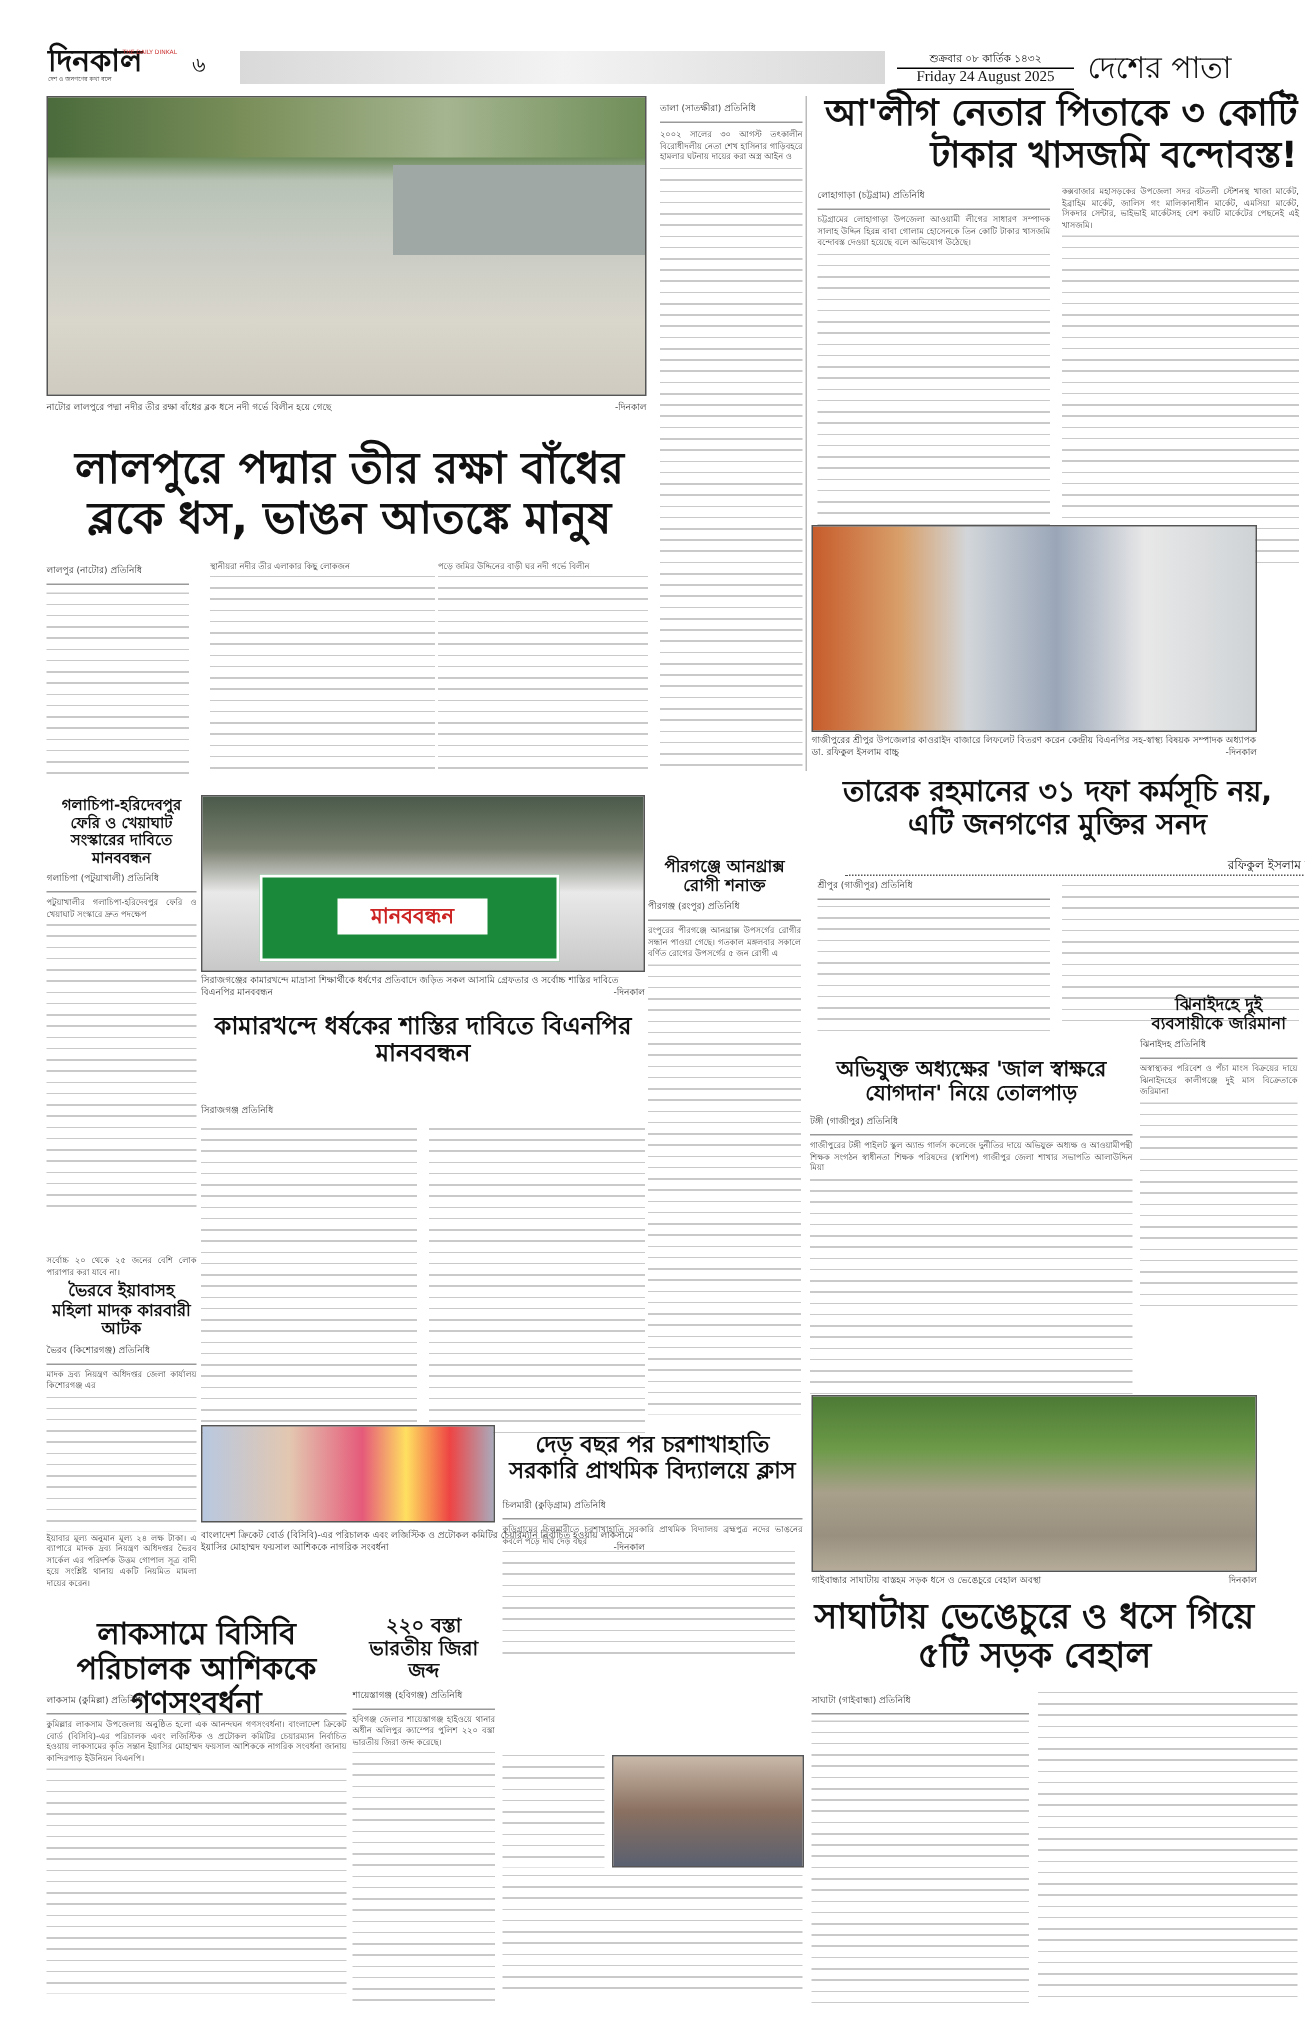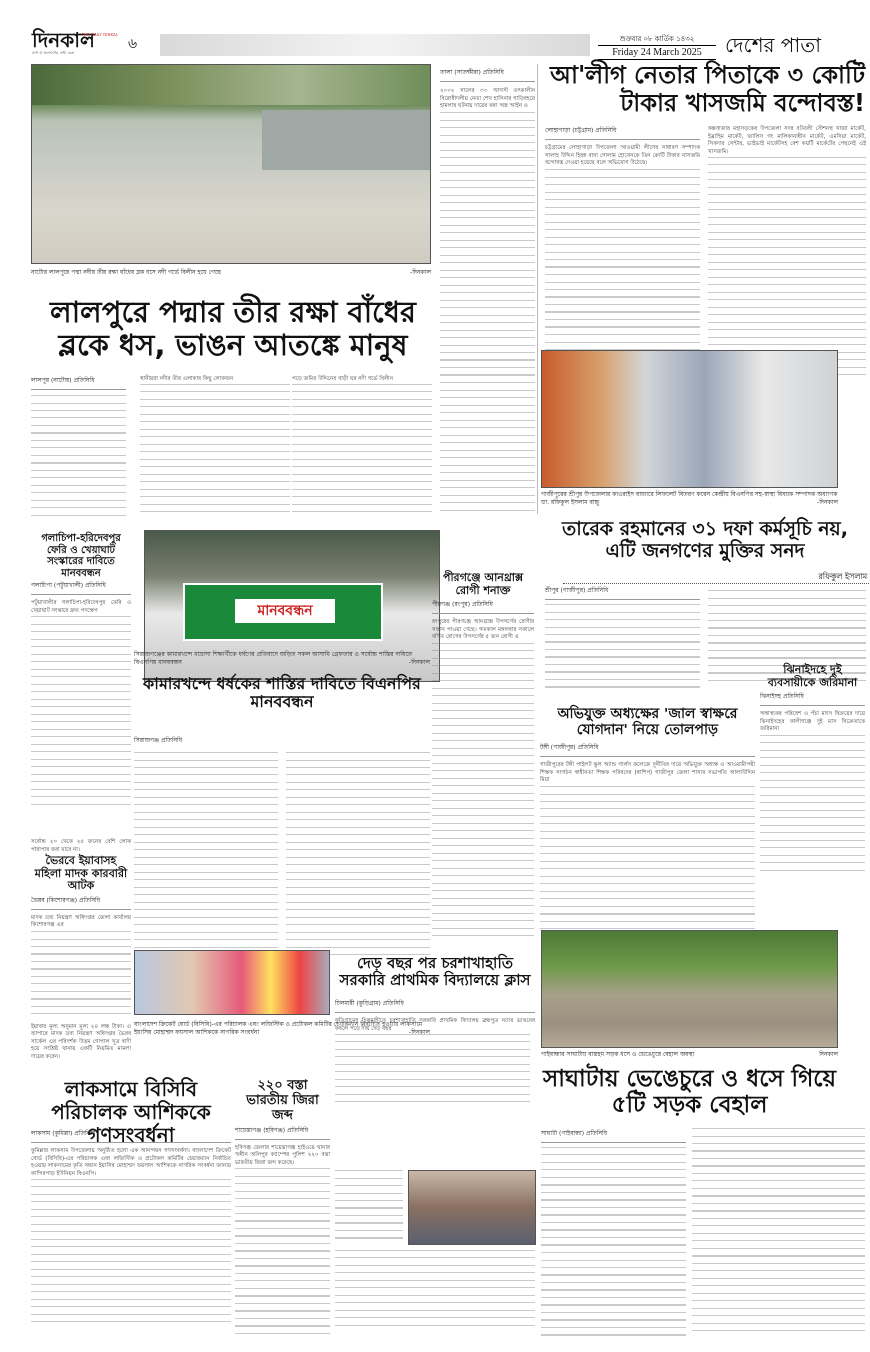--- a/index.html
+++ b/index.html
@@ -30,21 +30,21 @@
 
 <div class="abs masthead-logo">
   <div class="logo-tag">THE DAILY DINKAL</div>
   <div class="logo-main">দিনকাল</div>
   <div class="logo-sub">দেশ ও জনগণের কথা বলে</div>
 </div>
 <div class="abs page-num">৬</div>
 <div class="abs grad-bar"></div>
 <div class="abs date-block">
   <div class="date-bn">শুক্রবার ০৮ কার্তিক ১৪৩২</div>
-  <div class="date-en">Friday 24 March 2025</div>
+  <div class="date-en">Friday 24 August 2025</div>
 </div>
 <div class="abs section-name">দেশের পাতা</div>
 
 <div class="abs photo" style="left:31px;top:64px;width:400px;height:200px;background:linear-gradient(180deg,#8a9a6a 0%,#6d8a5a 20%,#b7c2b5 28%,#c9ccc4 50%,#d9d6cc 75%,#cfcbc0 100%);">
   <div style="position:absolute;left:0;top:0;width:100%;height:40px;background:linear-gradient(90deg,#4b6b3c,#7a8f5a,#a5b590,#6f8e58);"></div>
   <div style="position:absolute;left:230px;top:45px;width:170px;height:60px;background:#9fa8a5;"></div>
 </div>
 <div class="abs caption" style="left:31px;top:268px;width:400px;">
   <span>নাটোর লালপুরে পদ্মা নদীর তীর রক্ষা বাঁধের ব্লক ধসে নদী গর্ভে বিলীন হয়ে গেছে</span>
   <span class="credit">-দিনকাল</span>
@@ -88,21 +88,21 @@
   <div class="fill-lines" style="height:130px;margin-top:1px;"></div>
 </div>
 
 <div class="abs" style="left:31px;top:532px;width:100px;">
   <div class="h-big" style="font-size:10px;">গলাচিপা-হরিদেবপুর ফেরি ও খেয়াঘাট সংস্কারের দাবিতে মানববন্ধন</div>
   <div class="byline" style="margin-top:2px;">গলাচিপা (পটুয়াখালী) প্রতিনিধি</div>
   <div class="body-text" style="margin-top:4px;">পটুয়াখালীর গলাচিপা-হরিদেবপুর ফেরি ও খেয়াঘাট সংস্কারে দ্রুত পদক্ষেপ</div>
   <div class="fill-lines" style="height:195px;margin-top:2px;"></div>
 </div>
 
-<div class="abs photo" style="left:144px;top:530px;width:296px;height:152px;background:linear-gradient(180deg,#4a5a4a 0%,#7a8070 30%,#e9e9e9 55%,#c8c8c8 100%);">
+<div class="abs photo" style="left:134px;top:530px;width:296px;height:118px;background:linear-gradient(180deg,#4a5a4a 0%,#7a8070 30%,#e9e9e9 55%,#c8c8c8 100%);">
   <div class="banner-green" style="position:absolute;left:38px;top:52px;width:200px;height:58px;border:2px solid #fff;">
     <div style="color:#c22;font-weight:bold;font-size:14px;text-align:center;margin-top:14px;background:#fff;width:100px;margin-left:50px;">মানববন্ধন</div>
   </div>
 </div>
 <div class="abs caption" style="left:134px;top:650px;width:296px;">
   <span>সিরাজগঞ্জের কামারখন্দে মাদ্রাসা শিক্ষার্থীকে ধর্ষণের প্রতিবাদে জড়িত সকল আসামি গ্রেফতার ও সর্বোচ্চ শাস্তির দাবিতে বিএনপির মানববন্ধন</span>
   <span class="credit">-দিনকাল</span>
 </div>
 <div class="abs h-big" style="left:134px;top:675px;width:296px;font-size:16px;">কামারখন্দে ধর্ষকের শাস্তির দাবিতে বিএনপির মানববন্ধন</div>
 <div class="abs" style="left:134px;top:735px;width:296px;">

